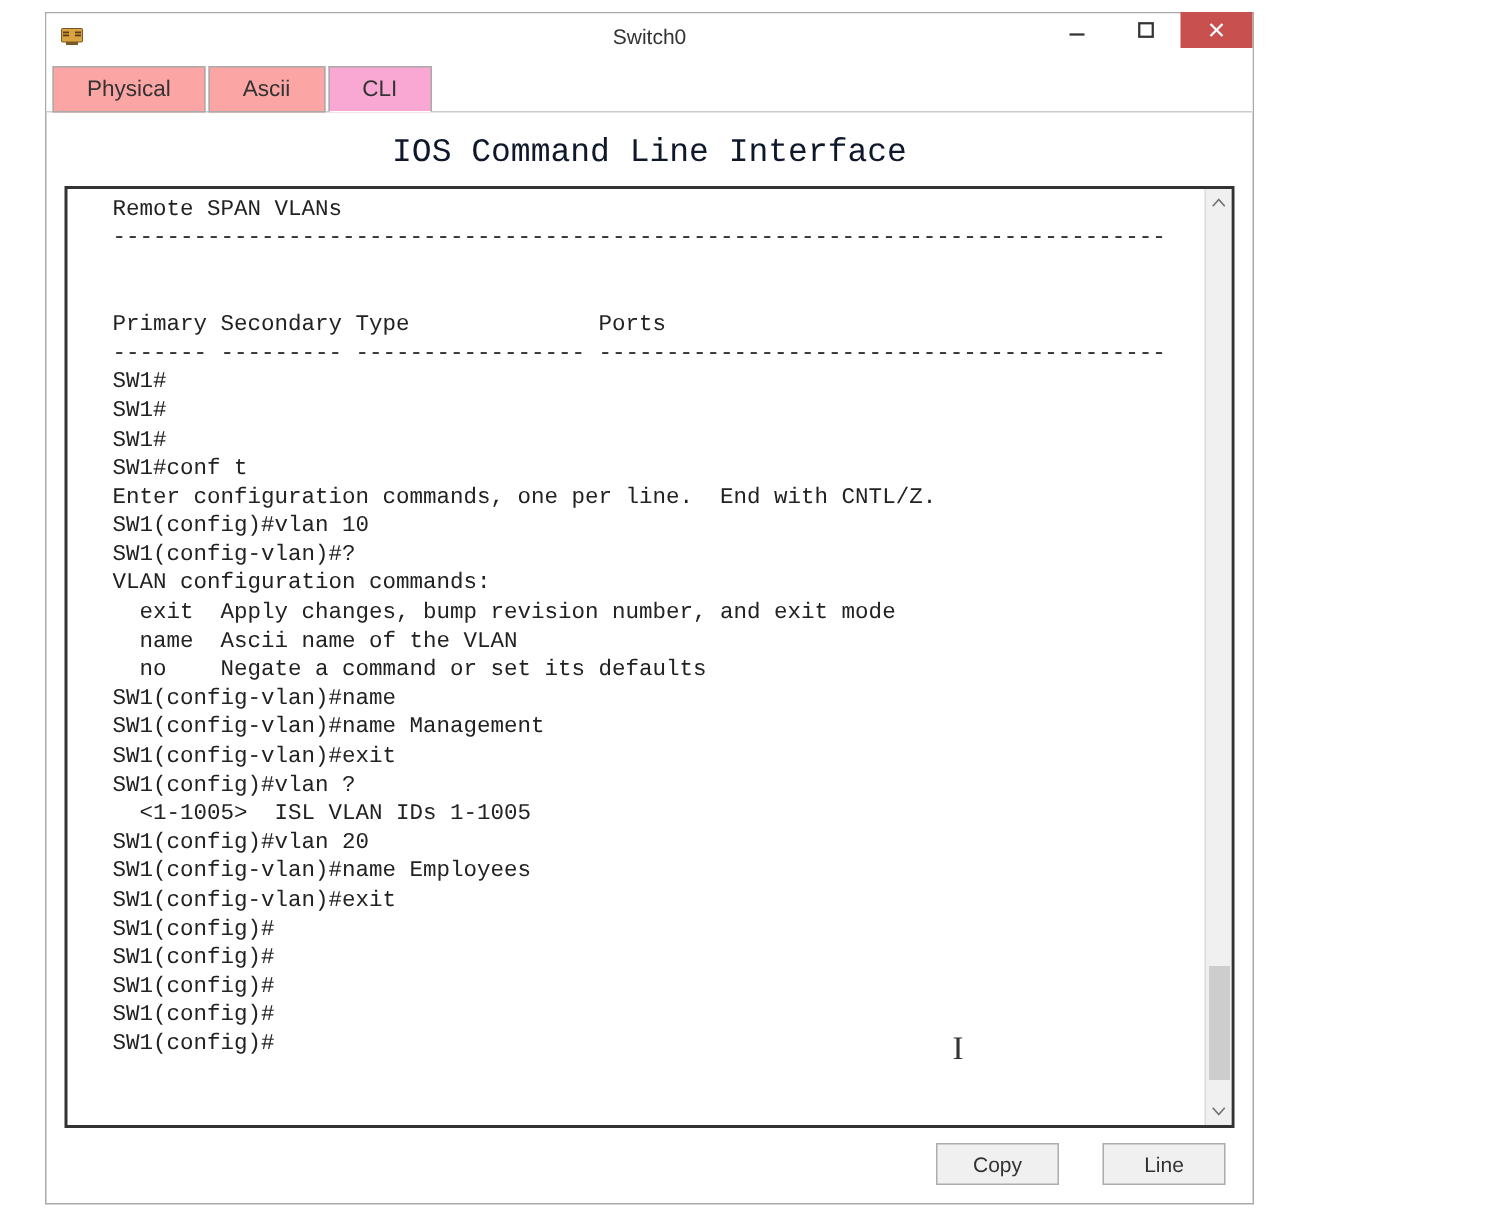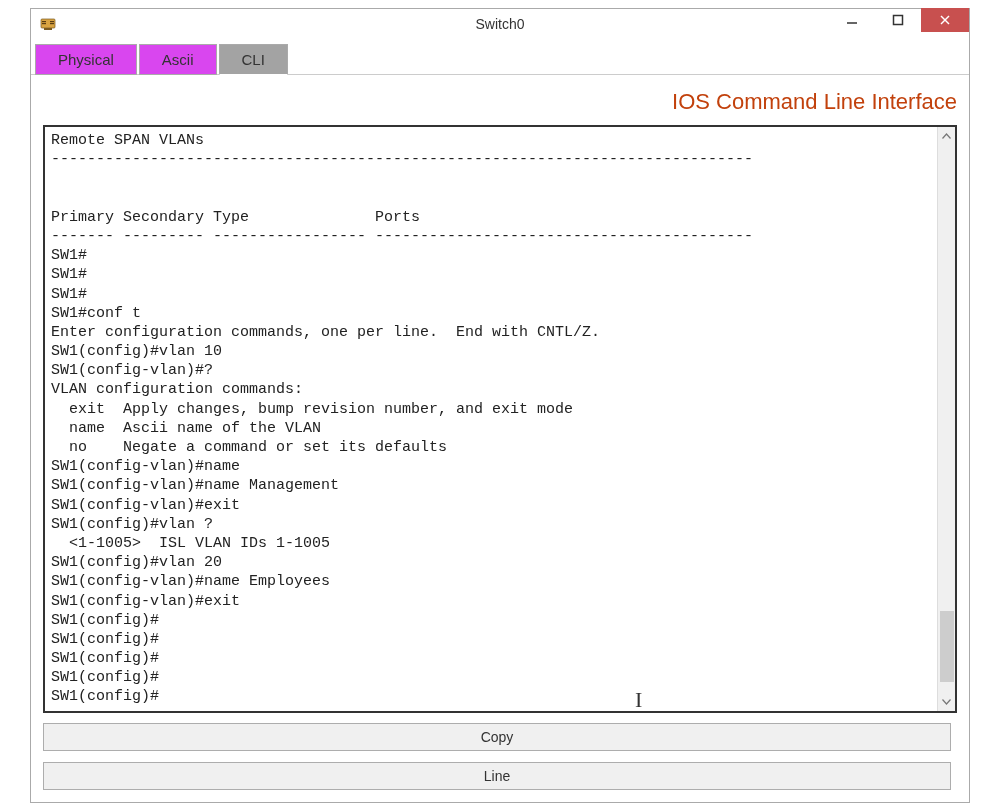--- a/index.html
+++ b/index.html
@@ -7,21 +7,21 @@
       font-family: "Segoe UI", Tahoma, sans-serif;
       background: #fff;
       width: 1000px;
       height: 811px;
       position: relative;
     }
     .window {
       position: absolute;
       left: 30px;
       top: 8px;
-      width: 940px;
+      width: 806px;
       height: 795px;
       border: 1px solid #aaa;
       background: #fff;
       display: flex;
       flex-direction: column;
     }
     .titlebar {
       height: 30px;
       display: flex;
       align-items: center;
@@ -64,61 +64,62 @@
     }
     .tabbar {
       display: flex;
       padding: 4px 4px 0 4px;
       background: #fff;
       border-bottom: 1px solid #ccc;
     }
     .tab {
       padding: 6px 22px;
       border: 1px solid #aaa;
-      background: #d946ef;
+      background: #fca5a5;
       font-size: 15px;
       color: #333;
       margin-right: 2px;
       position: relative;
       top: 1px;
       cursor: pointer;
     }
     .tab.active {
-      background: #a3a3a3;
+      background: #f9a8d4;
       border-bottom: 1px solid #fff;
     }
     .content {
       flex: 1;
       padding: 8px 12px 12px 12px;
       display: flex;
       flex-direction: column;
     }
     .cli-heading {
-      text-align: right;
-      font-family: Liberation Sans, sans-serif;
+      text-align: center;
+      font-family: Liberation Mono, monospace;
       font-size: 22px;
       margin: 6px 0 10px 0;
-      color: #c2410c;
+      color: #0f172a;
     }
     .terminal-wrap {
       flex: 1;
       display: flex;
       border: 2px solid #333;
       background: #fff;
       overflow: hidden;
     }
     .terminal {
       flex: 1;
       padding: 4px 6px;
       font-family: "Courier New", monospace;
       font-size: 15px;
       line-height: 1.28;
       white-space: pre;
       overflow: hidden;
       color: #222;
+      margin-left: 24px;
     }
     .scrollbar {
       width: 18px;
       background: #f0f0f0;
       position: relative;
       display: flex;
       flex-direction: column;
       align-items: center;
       border-left: 1px solid #ddd;
     }
@@ -140,23 +141,22 @@
     .scroll-thumb {
       position: absolute;
       width: 14px;
       left: 2px;
       background: #cdcdcd;
       border-radius: 0;
     }
     .button-row {
       display: flex;
       justify-content: flex-end;
-      gap: 11px;
+      gap: 29px;
       padding: 10px 6px 0 0;
-      flex-direction: column;
     }
     .btn {
       min-width: 82px;
       padding: 5px 16px;
       border: 1px solid #adadad;
       background: #f0f0f0;
       font-size: 14px;
       color: #333;
       cursor: pointer;
       text-align: center;

